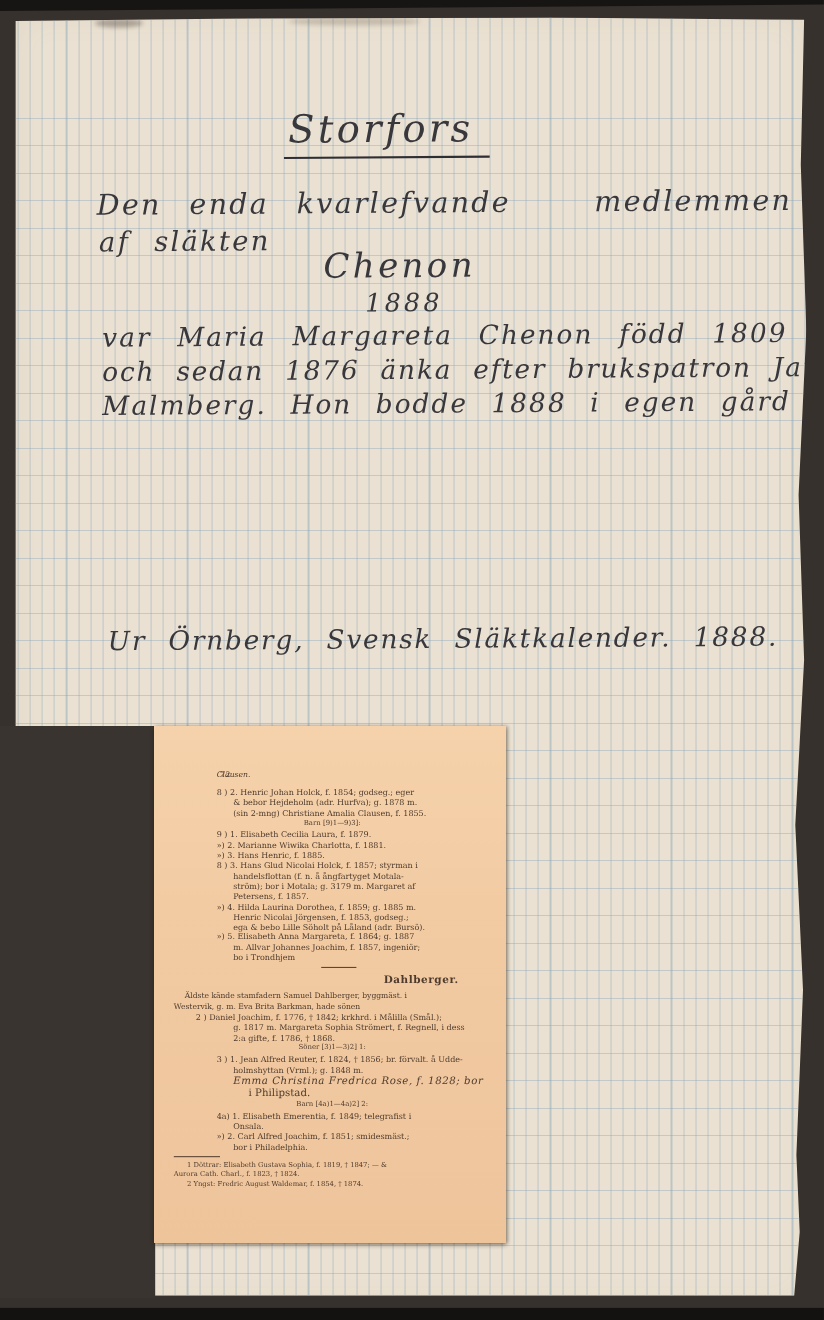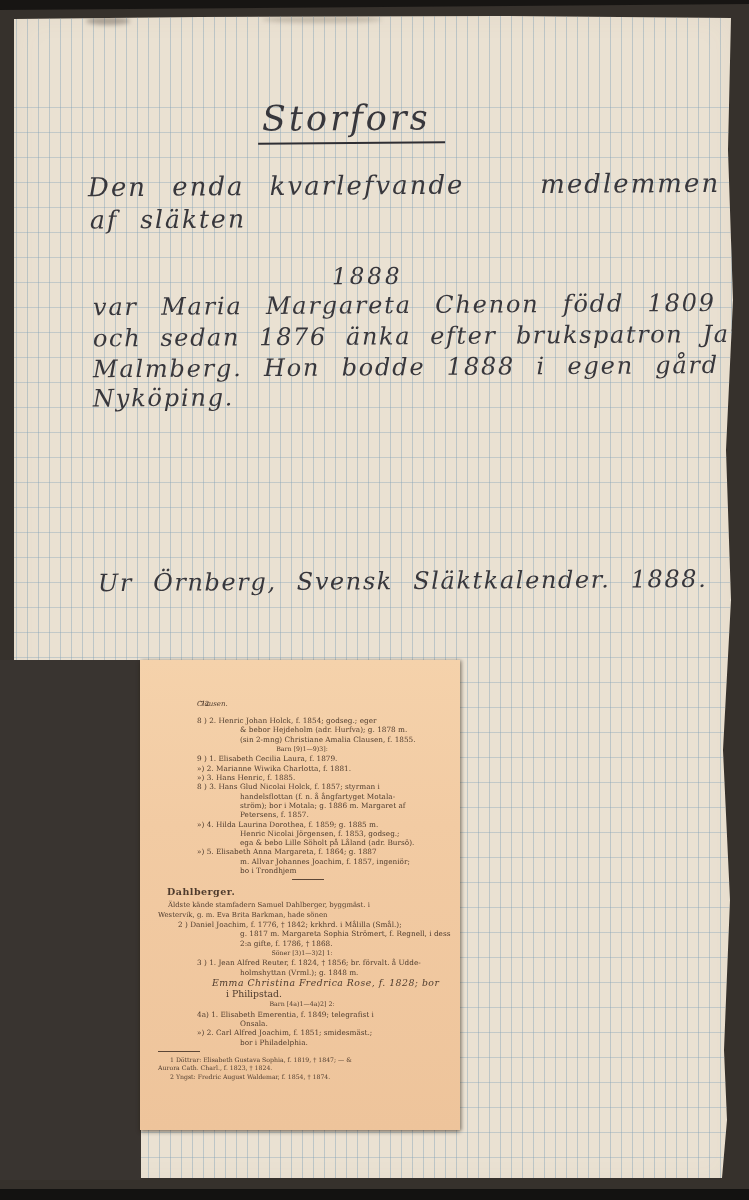--- a/index.html
+++ b/index.html
@@ -53,24 +53,24 @@
     background:linear-gradient(180deg,#f5d2ab 0%,#f2cba3 35%,#eec49b 100%);
     box-shadow:0 2px 4px rgba(35,22,8,.45), 2px 0 3px rgba(35,22,8,.25);
     color:#4e3b2d;}
   .cl-header{position:absolute;left:57px;right:4px;top:40px;height:10px;font-size:7px;}
   .cl-pageno{position:absolute;left:3px;top:0;letter-spacing:.5px;}
   .cl-runhead{position:absolute;left:0;right:0;top:0;text-align:left;font-style:italic;}
   .cl-body{position:absolute;left:0;top:56px;width:287px;}
   .cl-line{font-size:7.3px;line-height:9.3px;white-space:nowrap;color:#4e3b2d;}
   .ln-entry{margin-left:57px;}
   .ln-entry2{margin-left:38px;}
-  .ln-cont{margin-left:100px;}
+  .ln-cont{margin-left:72px;}
   .ln-center{font-size:6.3px;line-height:8.6px;margin:1px 0 1px 47px;width:230px;text-align:center;}
   .ln-heading{font-weight:bold;font-size:9.5px;line-height:11px;letter-spacing:.5px;
-      margin:4px 0 4px 27px;width:250px;text-align:left;}
+      margin:4px 0 4px 27px;width:250px;text-align:right;}
   .ln-para{margin-left:18px;font-size:6.9px;}
   .ln-para-i{margin-left:18px;text-indent:10px;font-size:6.9px;}
   .ln-big{margin-left:72px;font-style:italic;font-size:9.3px;line-height:11px;letter-spacing:.5px;}
   .ln-big2{margin-left:86px;font-size:9.3px;line-height:11px;}
   .ln-rule{border-top:1px solid #5c4636;width:32px;height:2px;margin:4px 0 2px 152px;}
   .ln-frule{border-top:1px solid #5c4636;width:42px;height:2px;margin:4px 0 2px 18px;}
   .ln-foot{font-size:6.2px;line-height:8.4px;margin-left:18px;}
   .ln-foot-i{font-size:6.2px;line-height:8.4px;margin-left:18px;text-indent:12px;}
 </style>
 </head>
@@ -80,46 +80,46 @@
 <div class="mat-top-band"></div>
 
 <div class="sheet">
   <div class="grid-h"></div>
   <div class="stain"></div>
   <div class="stain2"></div>
 
   <div class="hw hw-title">Storfors</div>
   <div class="hw hw-l1">Den enda kvarlefvande   medlemmen</div>
   <div class="hw hw-l2">af släkten</div>
+  <div class="hw hw-chenon">Chenon</div>
   <div class="hw hw-1888">1888</div>
   <div class="hw hw-l5">var Maria Margareta Chenon född 1809</div>
   <div class="hw hw-l6">och sedan 1876 änka efter brukspatron Janne</div>
   <div class="hw hw-l7">Malmberg. Hon bodde 1888 i egen gård i</div>
-  <div class="hw hw-l8">Nyköping.</div>
   <div class="hw hw-source">Ur Örnberg, Svensk Släktkalender. 1888.</div>
 </div>
 
 <div class="mat-notch"></div>
 
 <div class="clipping">
   <div class="cl-header">
     <span class="cl-pageno">72</span>
     <span class="cl-runhead">Clausen.</span>
   </div>
   <div class="cl-body">
       <div class="cl-line ln-entry">8 ) 2. Henric Johan Holck, f. 1854; godseg.; eger</div>
       <div class="cl-line ln-cont">&amp; bebor Hejdeholm (adr. Hurfva); g. 1878 m.</div>
       <div class="cl-line ln-cont">(sin 2-mng) Christiane Amalia Clausen, f. 1855.</div>
       <div class="cl-line ln-center">Barn [9)1—9)3]:</div>
       <div class="cl-line ln-entry">9 ) 1. Elisabeth Cecilia Laura, f. 1879.</div>
       <div class="cl-line ln-entry">») 2. Marianne Wiwika Charlotta, f. 1881.</div>
       <div class="cl-line ln-entry">») 3. Hans Henric, f. 1885.</div>
       <div class="cl-line ln-entry">8 ) 3. Hans Glud Nicolai Holck, f. 1857; styrman i</div>
       <div class="cl-line ln-cont">handelsflottan (f. n. å ångfartyget Motala-</div>
-      <div class="cl-line ln-cont">ström); bor i Motala; g. 1886 m. Margaret af</div>
+      <div class="cl-line ln-cont">ström); bor i Motala; g. 3179 m. Margaret af</div>
       <div class="cl-line ln-cont">Petersens, f. 1857.</div>
       <div class="cl-line ln-entry">») 4. Hilda Laurina Dorothea, f. 1859; g. 1885 m.</div>
       <div class="cl-line ln-cont">Henric Nicolai Jörgensen, f. 1853, godseg.;</div>
       <div class="cl-line ln-cont">ega &amp; bebo Lille Söholt på Låland (adr. Bursö).</div>
       <div class="cl-line ln-entry">») 5. Elisabeth Anna Margareta, f. 1864; g. 1887</div>
       <div class="cl-line ln-cont">m. Allvar Johannes Joachim, f. 1857, ingeniör;</div>
       <div class="cl-line ln-cont">bo i Trondhjem</div>
       <div class="cl-line ln-rule"></div>
       <div class="cl-line ln-heading">Dahlberger.</div>
       <div class="cl-line ln-para-i">Äldste kände stamfadern Samuel Dahlberger, byggmäst. i</div>

